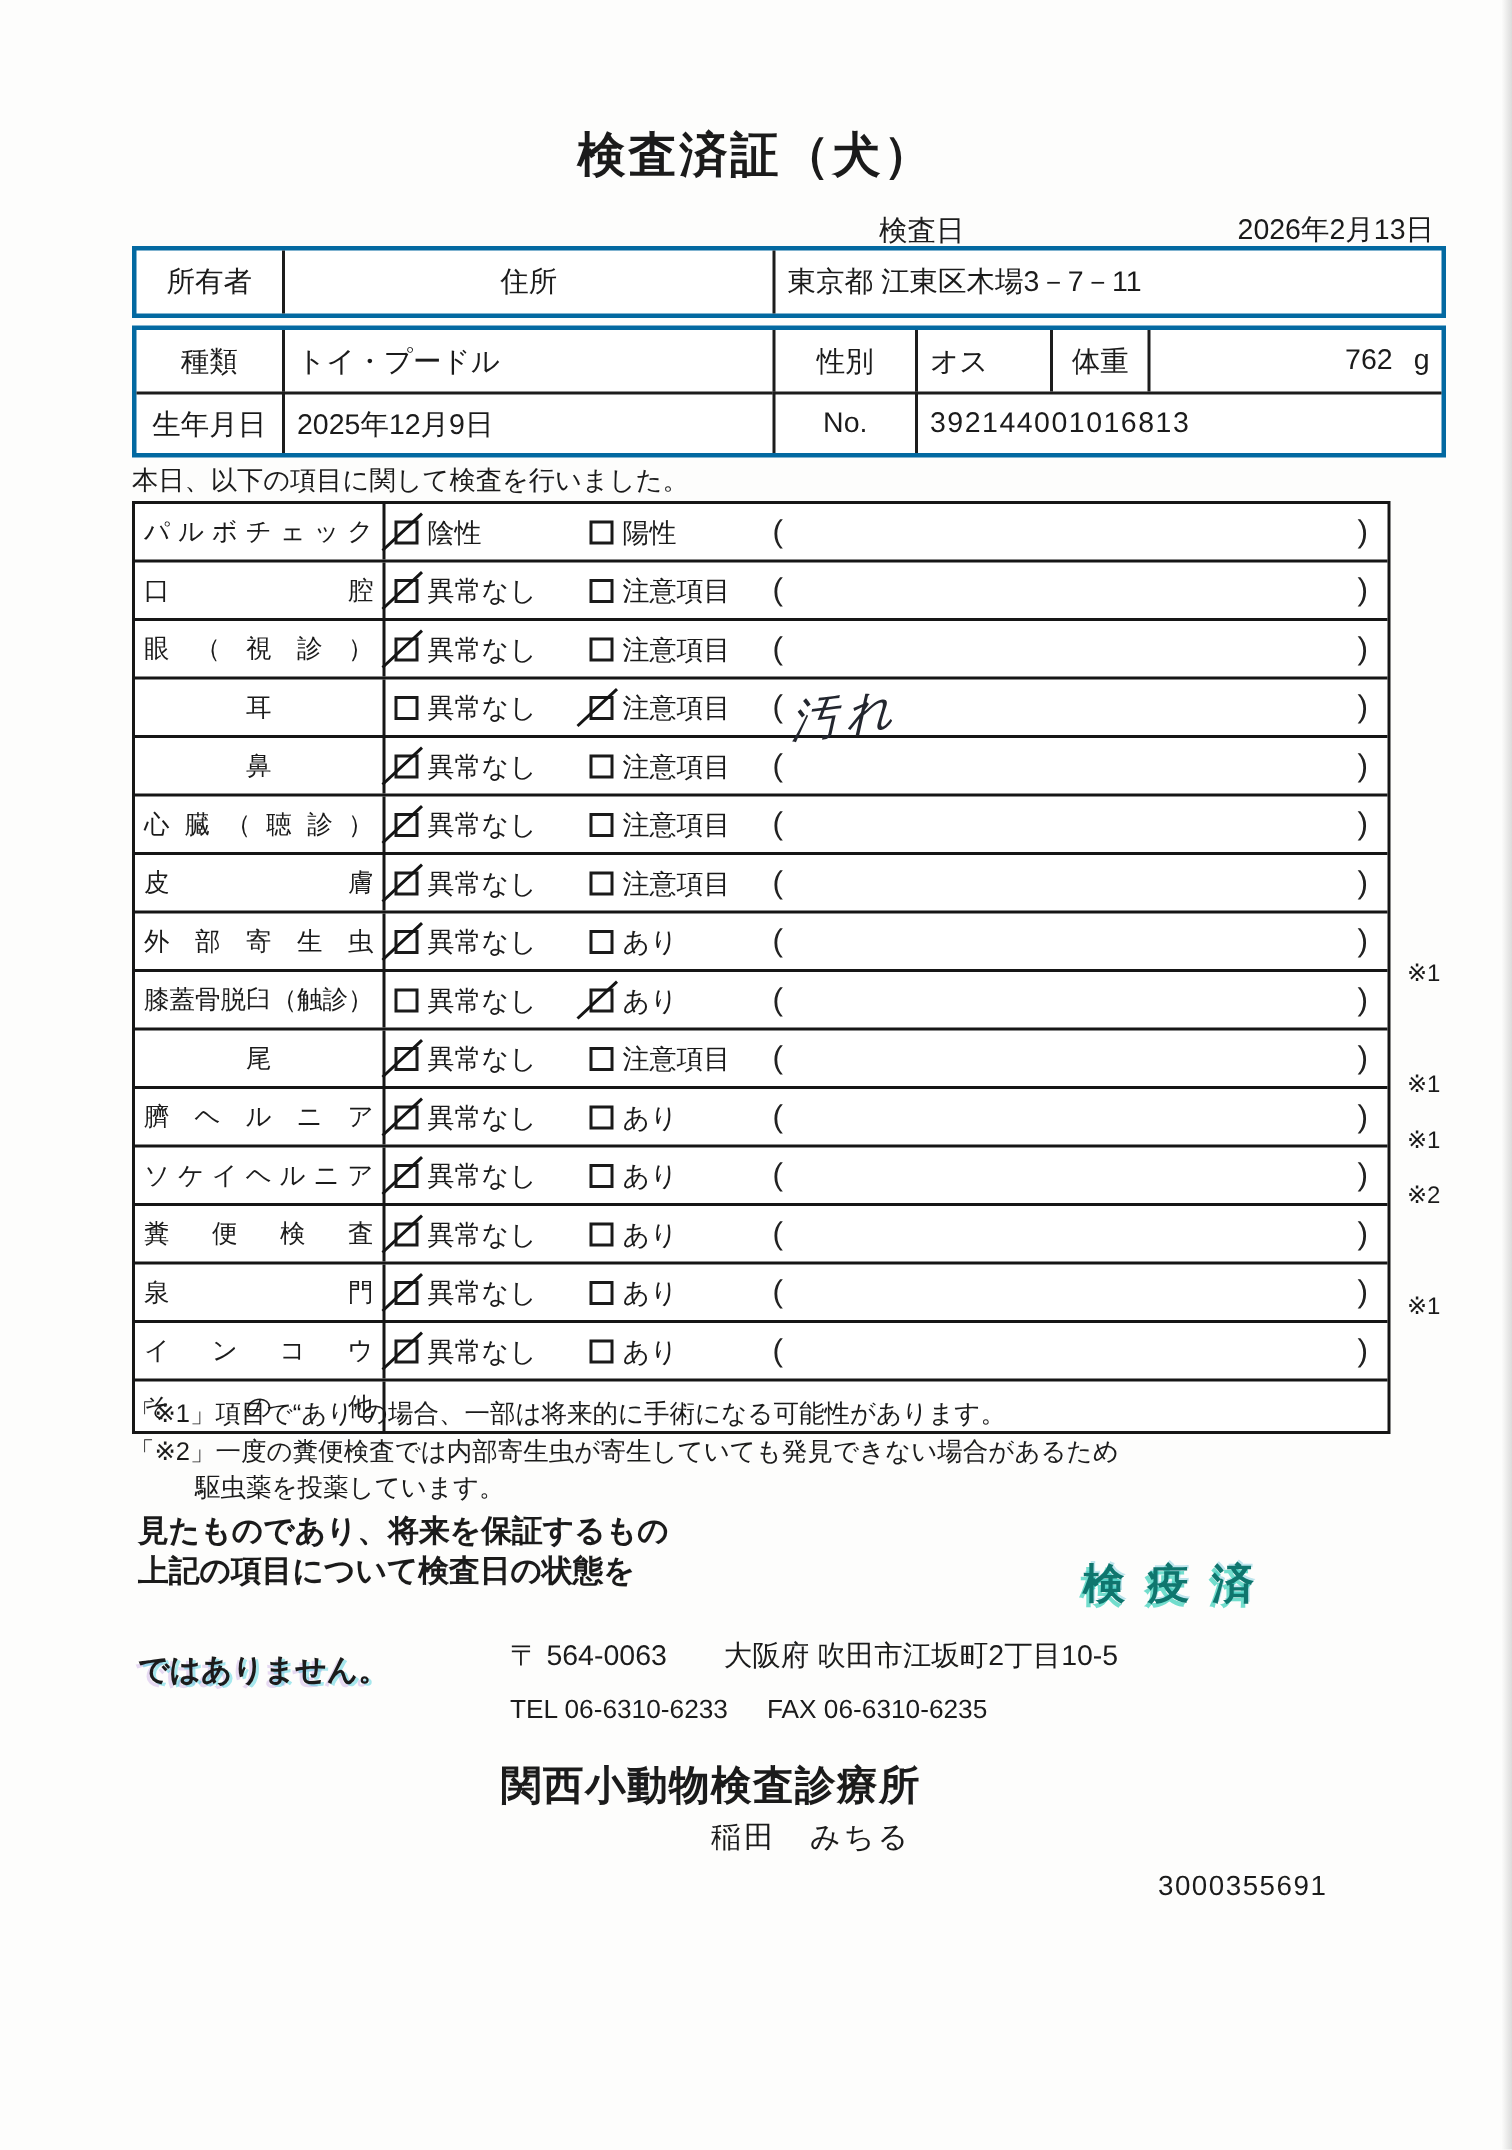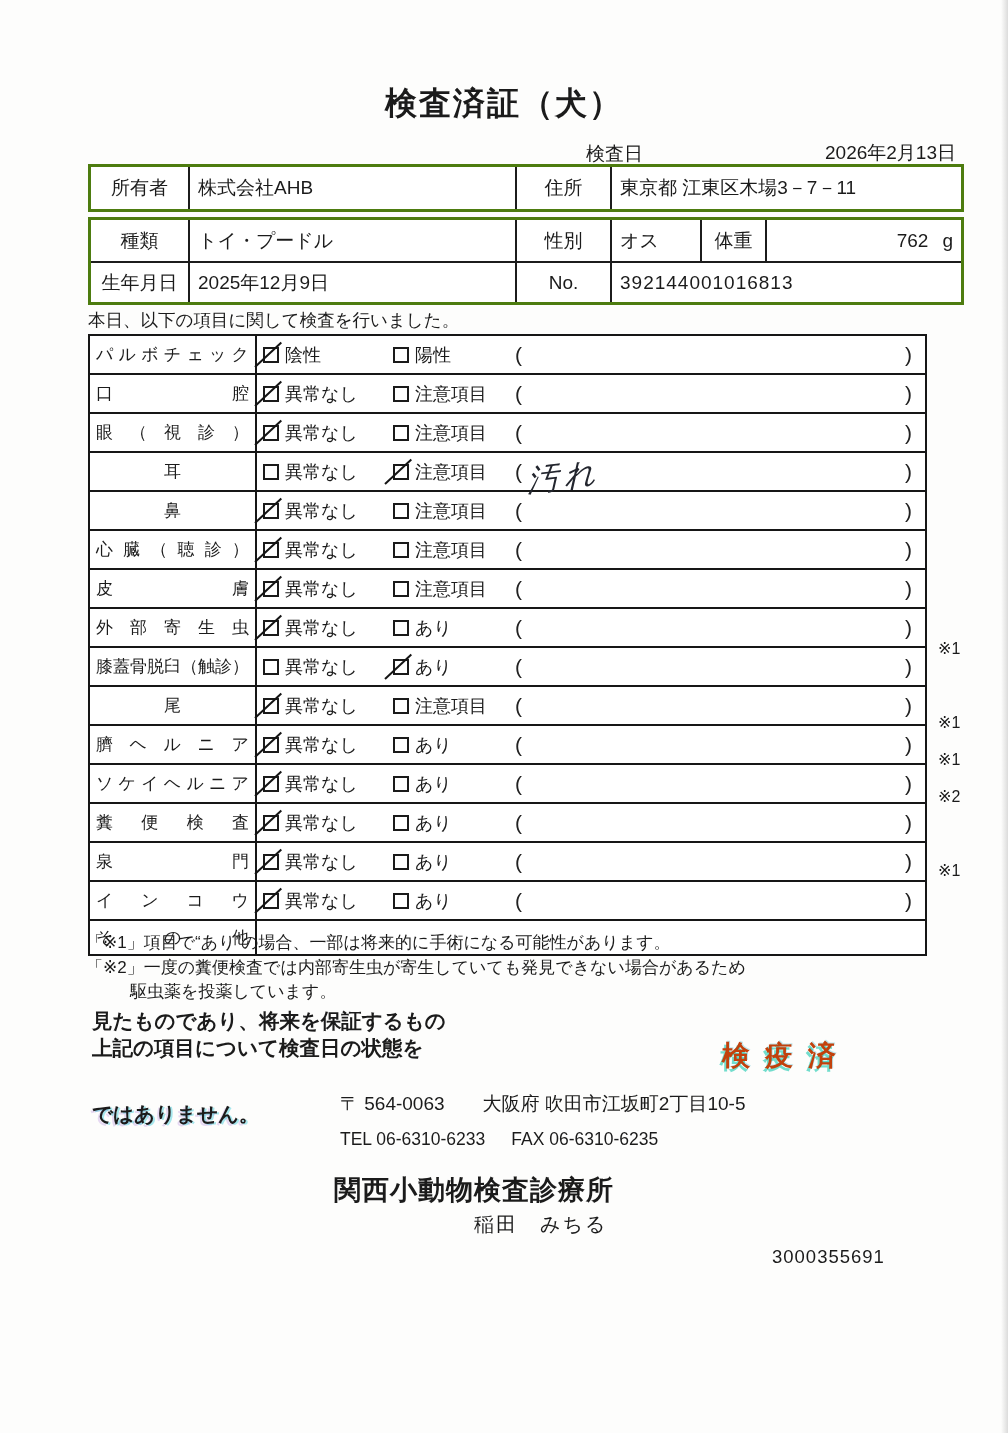--- a/index.html
+++ b/index.html
@@ -11,21 +11,21 @@
   .abs{position:absolute;}
   
   .scan-edge{position:absolute;right:0;top:0;width:7px;height:100%;
     background:linear-gradient(to right,rgba(0,0,0,0),rgba(120,120,120,.25));}
   
   .doc-title{left:0;top:82px;width:100%;text-align:center;font-size:32px;font-weight:bold;letter-spacing:2px;}
   
   .insp-label{left:586px;top:141px;font-size:19px;}
   .insp-value{left:700px;top:140px;width:256px;text-align:right;font-size:19px;}
   
-  .htable{border:3px solid #4d7c0f;display:grid;background:#fff;}
+  .htable{border:3px solid #0369a1;display:grid;background:#fff;}
   .htable .cell{display:flex;align-items:center;font-size:19px;box-sizing:border-box;
     padding:0 8px;white-space:nowrap;overflow:visible;}
   .htable .lab{justify-content:center;padding:0 2px;}
   .htable .bl{border-left:2px solid #1c1c1c;}
   .htable .bt{border-top:2px solid #1c1c1c;}
   .tableA{left:88px;top:164px;width:870px;height:42px;grid-template-columns:97px 327px 95px auto;}
   .tableB{left:88px;top:217px;width:870px;height:82px;
     grid-template-columns:97px 327px 95px 90px 65px auto;grid-template-rows:1fr 1fr;}
   .weight-cell{justify-content:flex-end;padding-right:26px;gap:14px;}
   .no-cell{grid-column:4 / -1;}
@@ -53,40 +53,39 @@
     transform:rotate(-7deg) skewX(-6deg);z-index:3;letter-spacing:6px;font-style:italic;}
   .row-marker{position:absolute;left:850px;font-size:16px;white-space:nowrap;}
   
   .fn1{left:86px;top:931px;font-size:17px;}
   .fn2{left:86px;top:956px;font-size:17px;}
   .fn3{left:130px;top:980px;font-size:17px;}
   
   .disclaimer{left:92px;top:1007px;font-size:20.5px;font-weight:bold;line-height:27px;}
   .disclaimer div:last-child{text-shadow:2px 1px 0 rgba(0,190,210,.35),-2px 2px 0 rgba(150,90,210,.22);margin-top:39px;}
   
-  .stamp{left:722px;top:1037px;font-size:28px;font-weight:bold;letter-spacing:15px;color:#c2410c;
+  .stamp{left:722px;top:1037px;font-size:28px;font-weight:bold;letter-spacing:15px;color:#0f766e;
     text-shadow:-2px 3px 0 rgba(0,195,165,.55),1px -1px 0 rgba(0,160,190,.25);}
   
   .postal{left:340px;top:1091px;font-size:19px;display:flex;gap:38px;}
   .telfax{left:340px;top:1129px;font-size:17.5px;display:flex;gap:26px;}
   .clinic-name{left:334px;top:1172px;font-size:27px;font-weight:bold;letter-spacing:1px;}
   .signer{left:474px;top:1211px;font-size:20px;letter-spacing:2px;}
   .doc-number{left:772px;top:1246px;font-size:18.5px;letter-spacing:1px;}
 </style>
 </head>
 <body>
 
 <div class="abs doc-title">検査済証（犬）</div>
 
 <div class="abs insp-label">検査日</div>
 <div class="abs insp-value">2026年2月13日</div>
 
 <div class="abs htable tableA">
   <div class="cell lab">所有者</div>
-  <div class="cell bl">株式会社AHB</div>
   <div class="cell lab bl">住所</div>
   <div class="cell bl">東京都 江東区木場3－7－11</div>
 </div>
 
 <div class="abs htable tableB">
   <div class="cell lab">種類</div>
   <div class="cell bl">トイ・プードル</div>
   <div class="cell lab bl">性別</div>
   <div class="cell bl">オス</div>
   <div class="cell lab bl">体重</div>

